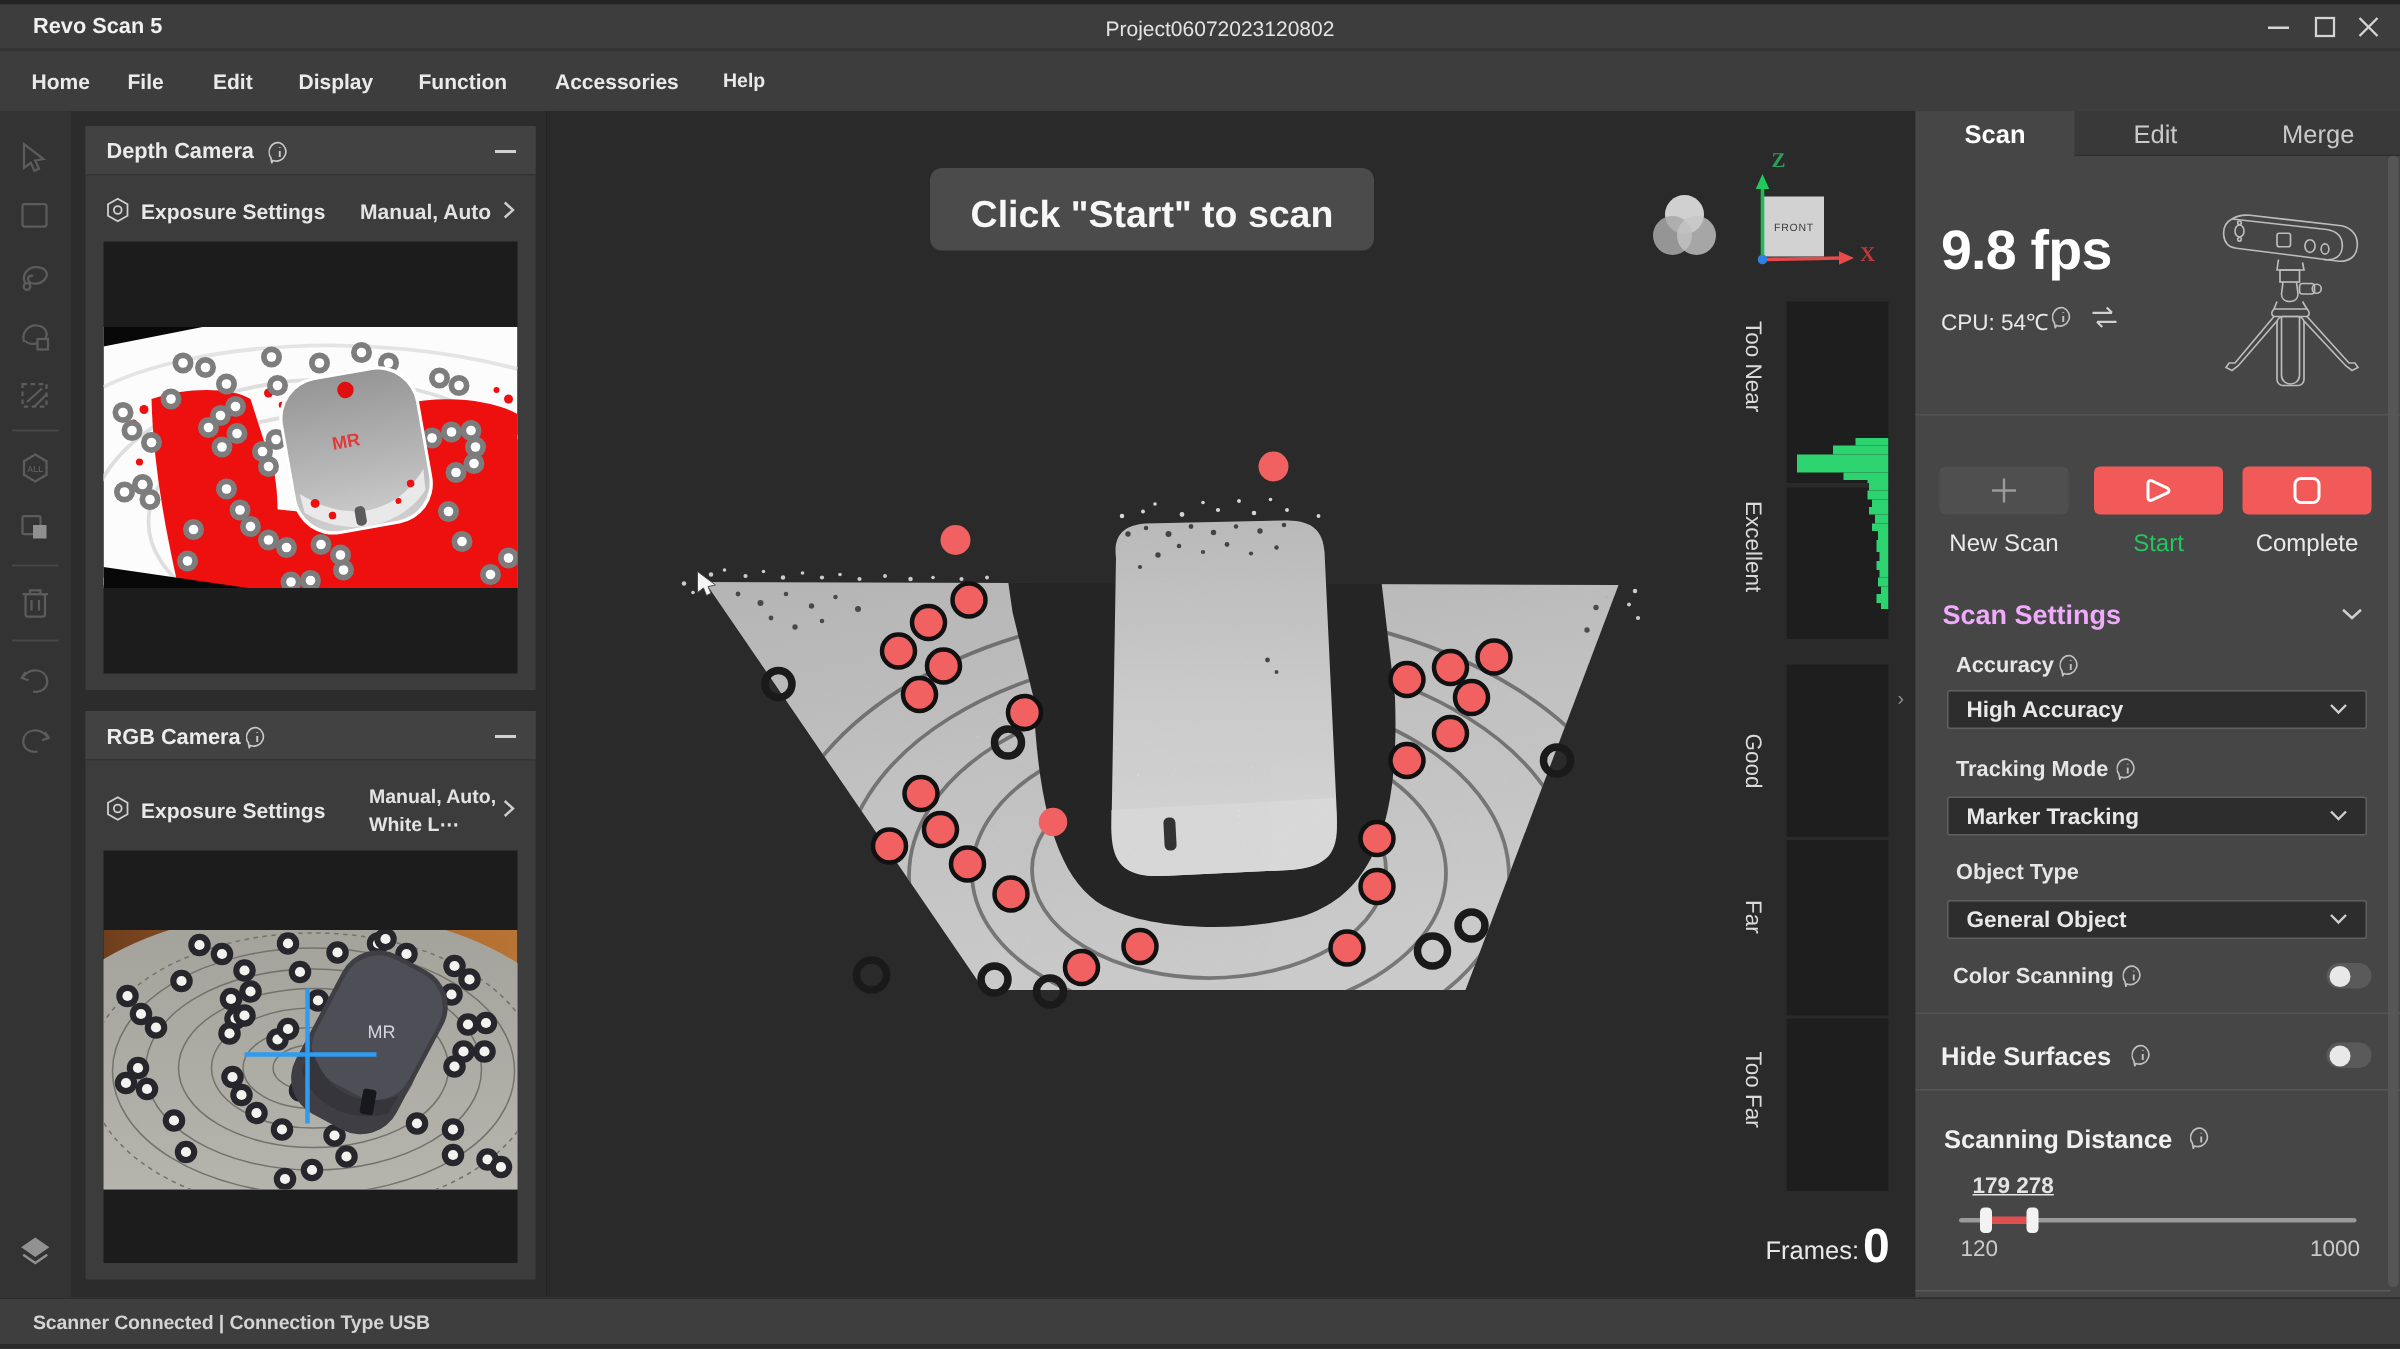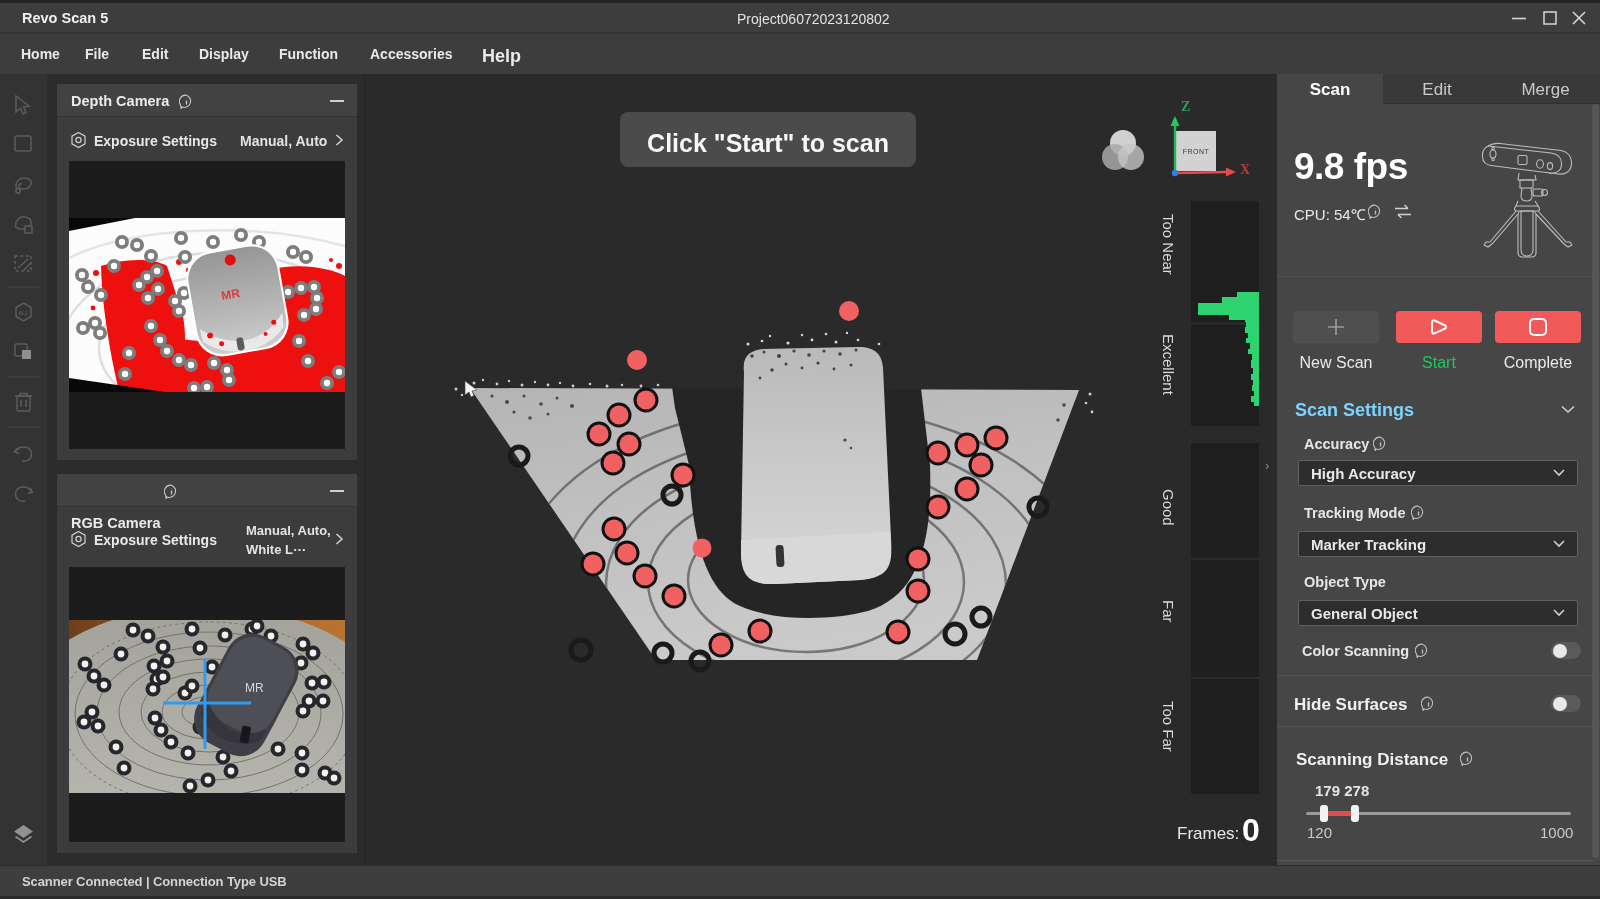--- a/index.html
+++ b/index.html
@@ -23,21 +23,21 @@
 </svg>
 <div class="abs" style="left:0;top:32px;width:1600px;height:2px;background:#343434;"></div>
 
 <div class="abs" style="left:0;top:34px;width:1600px;height:40px;background:#3d3d3d;"></div>
 <div class="txt" style="left:21px;top:46px;font-size:14px;font-weight:700;color:#eaeaea;">Home</div>
 <div class="txt" style="left:85px;top:46px;font-size:14px;font-weight:700;color:#eaeaea;">File</div>
 <div class="txt" style="left:142px;top:46px;font-size:14px;font-weight:700;color:#eaeaea;">Edit</div>
 <div class="txt" style="left:199px;top:46px;font-size:14px;font-weight:700;color:#eaeaea;">Display</div>
 <div class="txt" style="left:279px;top:46px;font-size:14px;font-weight:700;color:#eaeaea;">Function</div>
 <div class="txt" style="left:370px;top:46px;font-size:14px;font-weight:700;color:#eaeaea;">Accessories</div>
-<div class="txt" style="left:482px;top:46px;font-size:18px;font-weight:700;color:#eaeaea;">Help</div>
+<div class="txt" style="left:482px;top:46px;font-size:13px;font-weight:700;color:#eaeaea;">Help</div>
 
 <div class="abs" style="left:0;top:74px;width:47px;height:791px;background:#333333;"></div>
 <svg class="abs" style="left:0;top:74px;" width="47" height="791" viewBox="0 74 47 791" fill="none" stroke="#5c5c5c" stroke-width="1.5">
 
   <path d="M16 96 L16 112 L20.5 108.5 L23 114 L26 112.5 L23.5 107 L29 106 Z"></path>
 
   <rect x="15" y="136" width="16" height="15" rx="1.5"></rect>
 
   <path d="M17 189 C14 184 18 178 24 178 C30 178 33 182 30 186 C27 190 20 190 19 187 C18 185 20 183 22 184"></path>
   <circle cx="18" cy="191" r="2.2"></circle>
@@ -194,21 +194,21 @@
     <circle cx="200" cy="110" r="2.5" fill="#ee0f0f"></circle>
       <circle cx="190" cy="120" r="2" fill="#ee0f0f"></circle>
   </g>
 
   <polygon points="0,0 66,0 0,13" fill="#080808"></polygon>
   <polygon points="0,160 96,174 0,174" fill="#080808"></polygon>
 </svg>
 
 <div class="abs" style="left:57px;top:474px;width:300px;height:379px;background:#3c3c3c;"></div>
 <div class="abs" style="left:57px;top:474px;width:300px;height:32px;background:#424242;border-bottom:1px solid #333;"></div>
-<div class="txt" style="left:71px;top:484px;font-size:14.5px;font-weight:700;color:#ebebeb;margin-top:31px;">RGB Camera</div>
+<div class="txt" style="left:71px;top:484px;font-size:14.5px;font-weight:700;color:#ebebeb;">RGB Camera</div>
 <svg class="abs" style="left:164px;top:484px;" width="15" height="15" viewBox="0 0 15 15" fill="none" stroke="#c9c9c9" stroke-width="1.1">
   <path d="M7.5 1.2 A6.3 6.3 0 1 1 3 13 L2.2 14.6 L1.6 11.2 A6.3 6.3 0 0 1 7.5 1.2 Z"></path>
   <path d="M7.5 4.2 L7.5 4.6 M7.5 6.6 L7.5 10.6" stroke-width="1.3"></path>
 </svg>
 <div class="abs" style="left:330px;top:490px;width:14px;height:2px;background:#d0d0d0;"></div>
 <svg class="abs" style="left:70px;top:530px;" width="17" height="18" viewBox="0 0 17 18" fill="none" stroke="#cfcfcf" stroke-width="1.2">
   <path d="M8.5 1.5 L15 5.2 L15 12.8 L8.5 16.5 L2 12.8 L2 5.2 Z"></path>
   <circle cx="8.5" cy="9" r="2.6"></circle>
 </svg>
 <div class="txt" style="left:94px;top:532px;font-size:14px;font-weight:700;color:#e8e8e8;">Exposure Settings</div>
@@ -609,21 +609,21 @@
   <path d="M38.5 9.5 C37.3 9 36 9.8 36 11.2 L36 20.8 C36 22.2 37.3 23 38.5 22.4 L49 17.6 C50.3 17 50.3 15 49 14.4 Z" stroke-linejoin="round"></path>
 </svg>
 <div class="abs" style="left:1495px;top:311px;width:86px;height:32px;background:#f25a5a;border-radius:4px;"></div>
 <svg class="abs" style="left:1495px;top:311px;" width="86" height="32" viewBox="0 0 86 32" fill="none" stroke="#ffffff" stroke-width="2">
   <rect x="35" y="8" width="16" height="16" rx="4"></rect>
 </svg>
 <div class="txt" style="left:1293px;top:354px;width:86px;text-align:center;font-size:16px;color:#e9e9e9;">New Scan</div>
 <div class="txt" style="left:1396px;top:354px;width:86px;text-align:center;font-size:16px;color:#22c55e;">Start</div>
 <div class="txt" style="left:1495px;top:354px;width:86px;text-align:center;font-size:16px;color:#e9e9e9;">Complete</div>
 
-<div class="txt" style="left:1295px;top:400px;font-size:18px;font-weight:700;color:#7dd3fc;">Scan Settings</div>
+<div class="txt" style="left:1295px;top:400px;font-size:18px;font-weight:700;color:#f0abfc;">Scan Settings</div>
 <svg class="abs" style="left:1560px;top:404px;" width="16" height="10" viewBox="0 0 16 10" fill="none" stroke="#cfcfcf" stroke-width="1.6">
     <path d="M2 2.5 L8 8 L14 2.5"></path>
   </svg>
 
 <div class="txt" style="left:1304px;top:436px;font-size:14.5px;font-weight:700;color:#e6e6e6;">Accuracy</div>
 <svg class="abs" style="left:1373px;top:436px;" width="15" height="15" viewBox="0 0 15 15" fill="none" stroke="#c0c0c0" stroke-width="1.1">
   <path d="M7.5 1.2 A6.3 6.3 0 1 1 3 13 L2.2 14.6 L1.6 11.2 A6.3 6.3 0 0 1 7.5 1.2 Z"></path>
   <path d="M7.5 4.2 L7.5 4.6 M7.5 6.6 L7.5 10.6" stroke-width="1.3"></path>
 </svg>
 <div class="abs" style="left:1298px;top:460px;width:280px;height:26px;background:#2d2d2d;border:1px solid #606060;border-radius:2px;box-sizing:border-box;"></div>
@@ -668,21 +668,21 @@
 <div class="abs" style="left:1551px;top:695px;width:30px;height:17px;background:#5a5a5a;border-radius:9px;"></div>
 <div class="abs" style="left:1552.5px;top:696.5px;width:14px;height:14px;background:#e8e8e8;border-radius:50%;"></div>
 
 <div class="abs" style="left:1277px;top:726px;width:323px;height:1px;background:#545454;"></div>
 
 <div class="txt" style="left:1296px;top:750px;font-size:17px;font-weight:700;color:#f0f0f0;">Scanning Distance</div>
 <svg class="abs" style="left:1460px;top:751px;" width="15" height="15" viewBox="0 0 15 15" fill="none" stroke="#c0c0c0" stroke-width="1.1">
   <path d="M7.5 1.2 A6.3 6.3 0 1 1 3 13 L2.2 14.6 L1.6 11.2 A6.3 6.3 0 0 1 7.5 1.2 Z"></path>
   <path d="M7.5 4.2 L7.5 4.6 M7.5 6.6 L7.5 10.6" stroke-width="1.3"></path>
 </svg>
-<div class="txt" style="left:1315px;top:782px;font-size:15px;font-weight:600;color:#e4e4e4;">179 278</div>
+<div class="txt" style="left:1315px;top:782px;font-size:15px;font-weight:600;color:#e4e4e4;text-decoration:underline;">179 278</div>
 
 <div class="abs" style="left:1306px;top:812px;width:265px;height:3px;background:#9a9a9a;border-radius:2px;"></div>
 <div class="abs" style="left:1324px;top:811px;width:31px;height:5px;background:#e04f4f;"></div>
 <div class="abs" style="left:1320px;top:805px;width:8px;height:17px;background:#f2f2f2;border-radius:3px;"></div>
 <div class="abs" style="left:1351px;top:805px;width:8px;height:17px;background:#f2f2f2;border-radius:3px;"></div>
 <div class="txt" style="left:1307px;top:824px;font-size:15px;color:#c9c9c9;">120</div>
 <div class="txt" style="left:1540px;top:824px;font-size:15px;color:#c9c9c9;">1000</div>
 
 <div class="abs" style="left:1277px;top:860px;width:317px;height:1px;background:#5a5a5a;"></div>
 

